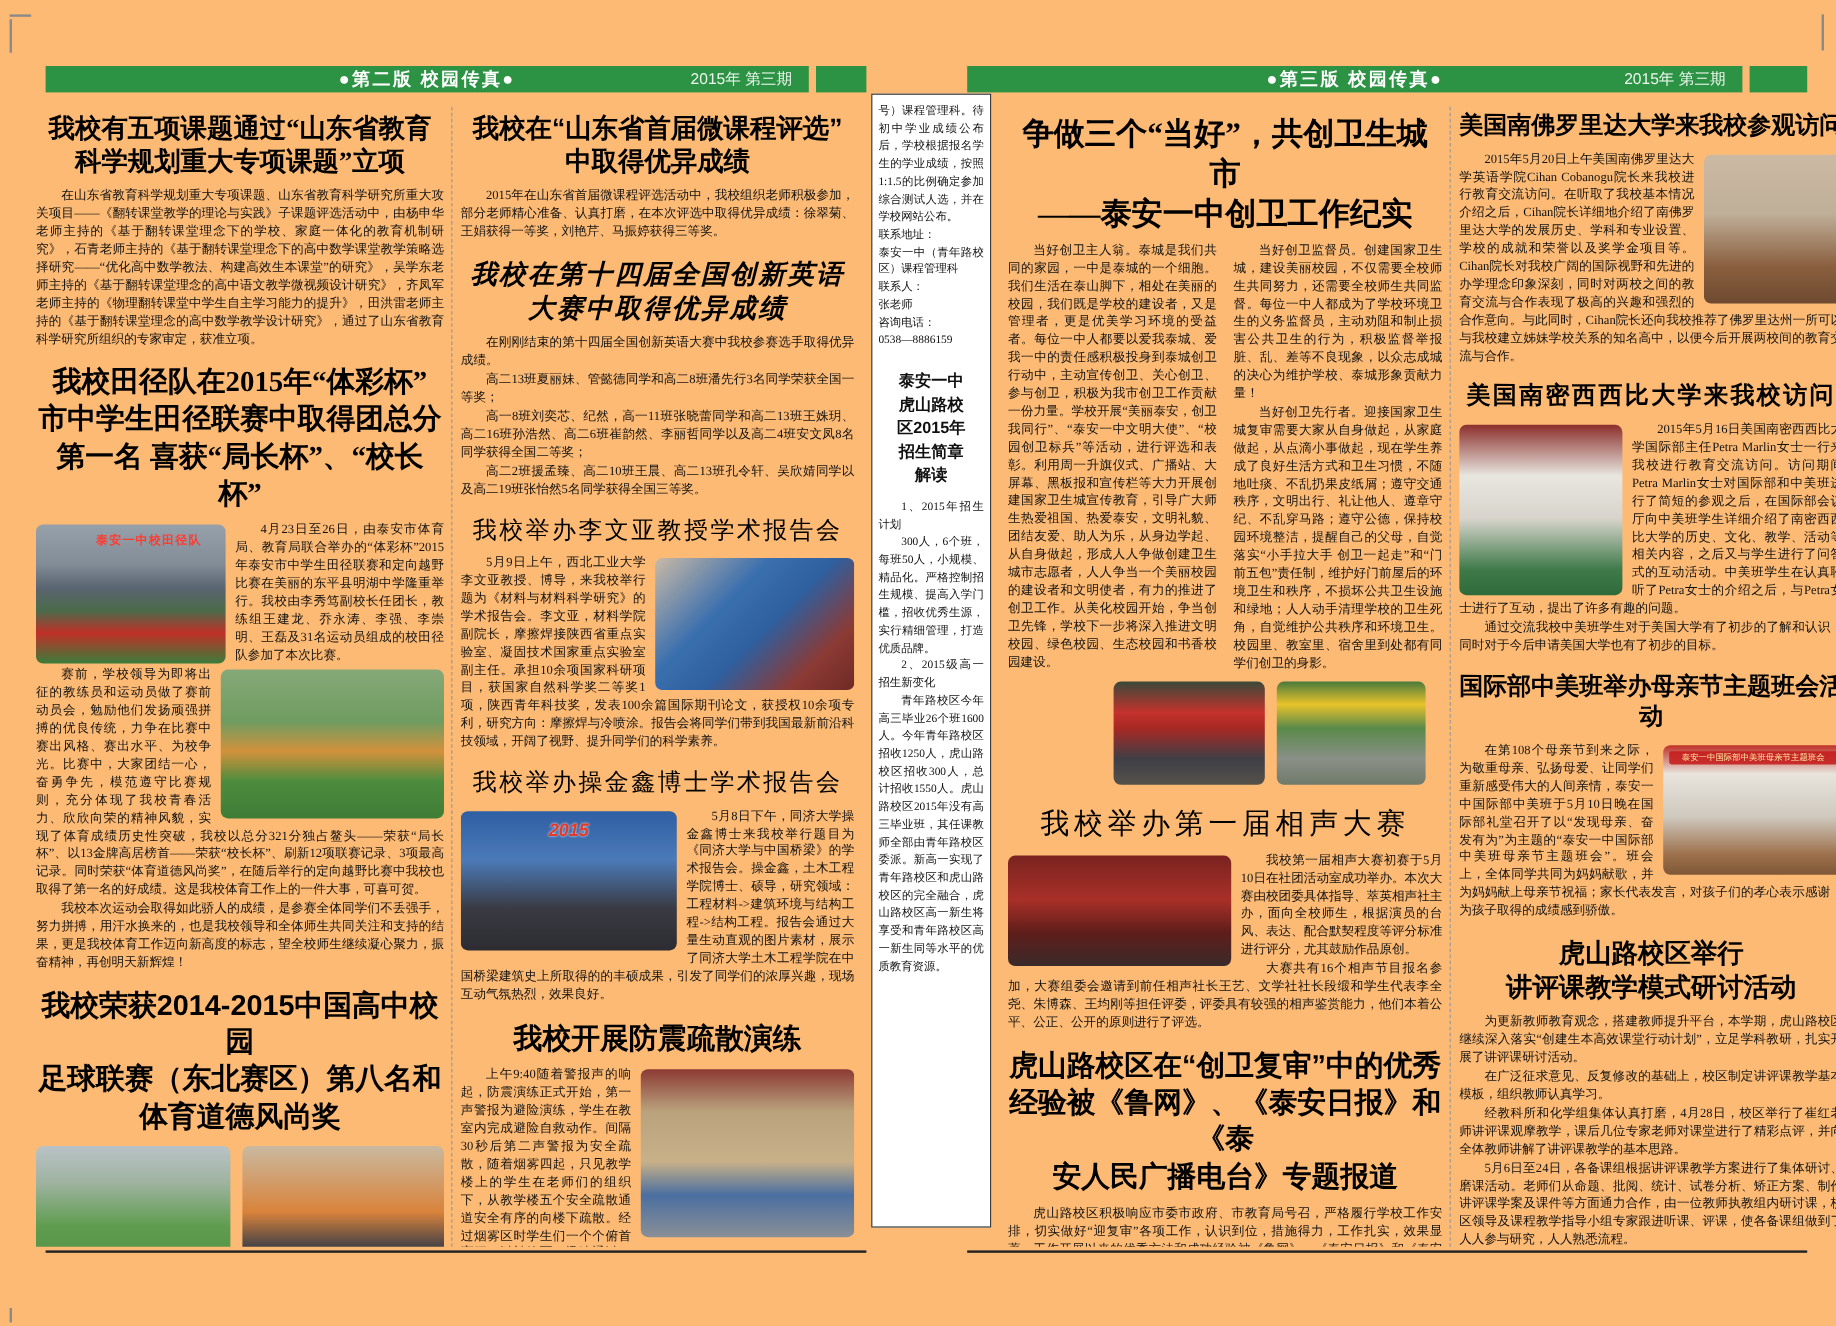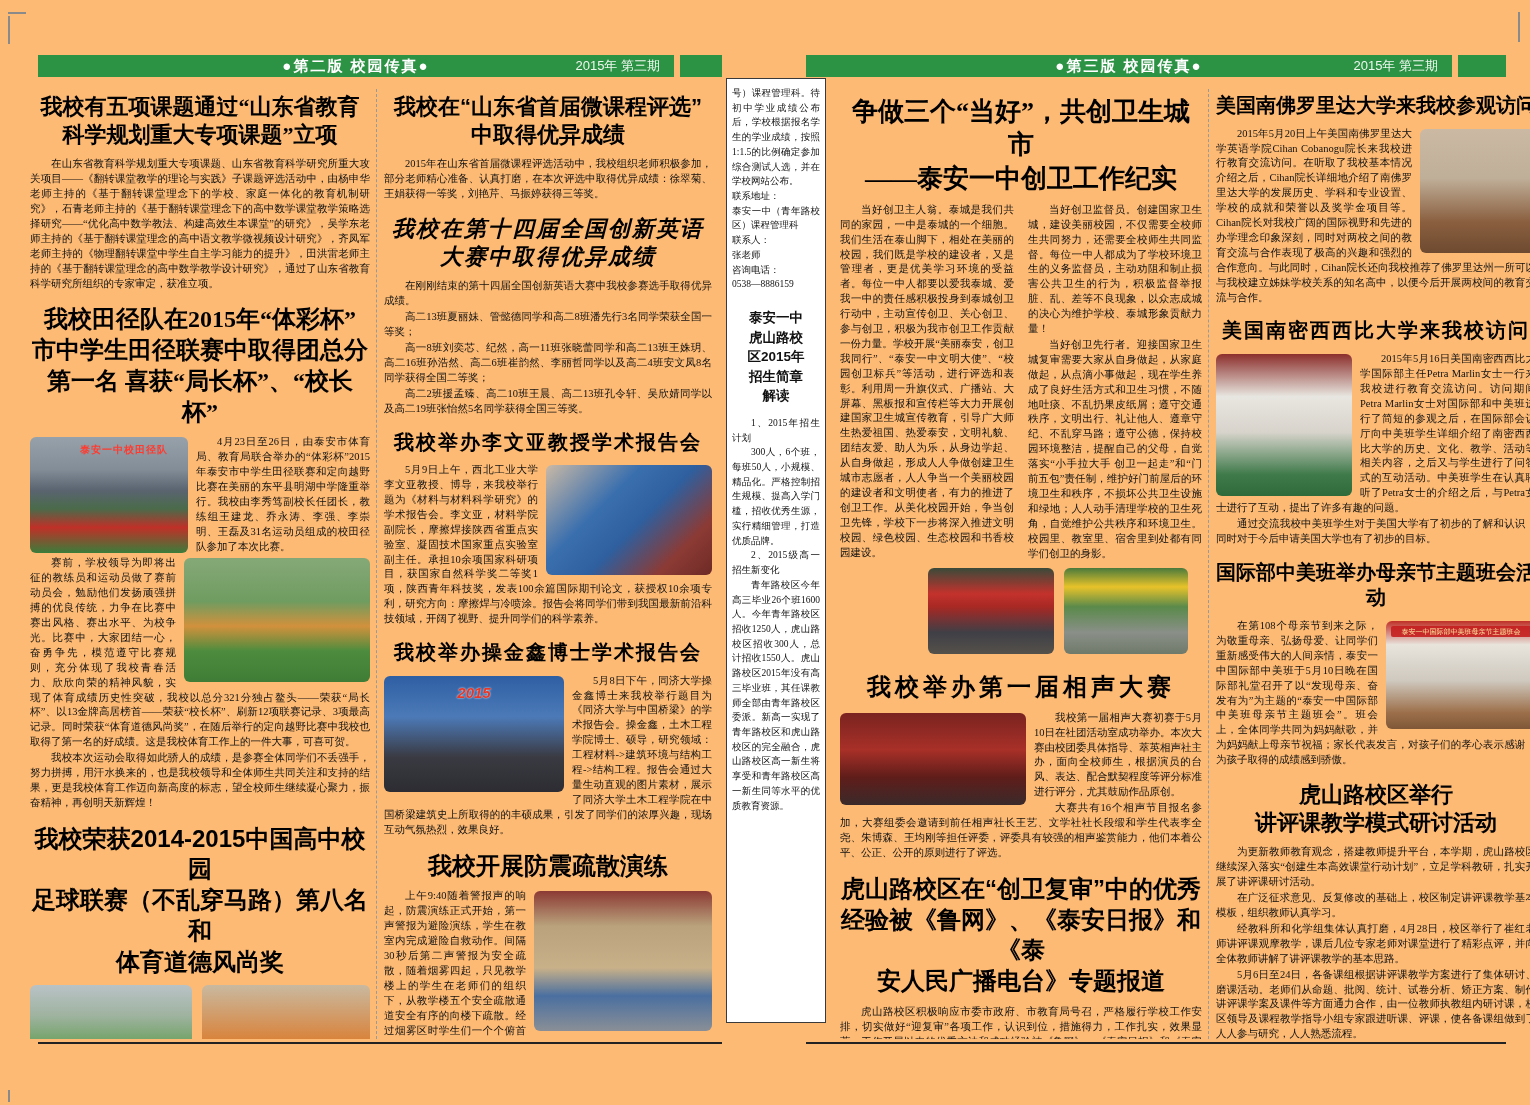--- a/index.html
+++ b/index.html
@@ -15,21 +15,21 @@
   .bar-block{position:absolute;height:22px;background:#2c9244;}
   
   .page{position:absolute;top:55px;overflow:hidden;}
   .col{position:absolute;top:34px;overflow:hidden;}
   .vsep{position:absolute;top:34px;border-left:1px dashed #9a9a9a;}
   .rule{position:absolute;height:2px;background:#222;}
   
   .headline{text-align:center;white-space:pre-line;line-height:1.28;margin:12px 0 8px;color:#000;}
   .h-song{font-family:"Liberation Serif",serif;font-weight:bold;}
   .h-hei{font-family:"Liberation Sans",sans-serif;font-weight:900;}
-  .h-kai{font-family:"Liberation Serif",serif;font-weight:700;}
+  .h-kai{font-family:"Liberation Serif",serif;font-weight:400;}
   .h-brush{font-family:"Liberation Serif",serif;font-weight:bold;font-style:italic;}
   .s20{font-size:20px;} .s22{font-size:22px;} .s24{font-size:24px;} .s26{font-size:26px;}
   .sp2{letter-spacing:2px;} .sp4{letter-spacing:4px;}
   
   .art{overflow:hidden;}
   .art p{font-size:10.5px;line-height:1.42;text-align:justify;text-indent:2em;margin:0 0 1px 0;}
   .twocol{column-count:2;column-gap:14px;}
   
   .photo{position:relative;border-radius:6px;overflow:hidden;flex-shrink:0;}
   .ph-left{float:left;margin:2px 8px 3px 0;}
@@ -89,21 +89,21 @@
           <span class="ph-label-red">泰安一中校田径队</span>
         </div>
         <p>4月23日至26日，由泰安市体育局、教育局联合举办的“体彩杯”2015年泰安市中学生田径联赛和定向越野比赛在美丽的东平县明湖中学隆重举行。我校由李秀笃副校长任团长，教练组王建龙、乔永涛、李强、李崇明、王磊及31名运动员组成的校田径队参加了本次比赛。</p>
         <div class="photo ph-right" style="width:186px;height:124px;background:linear-gradient(180deg,#86a878 0%,#6f9c60 35%,#d2913c 55%,#4d8c3e 75%,#3f7d36 100%);"></div>
         <p>赛前，学校领导为即将出征的教练员和运动员做了赛前动员会，勉励他们发扬顽强拼搏的优良传统，力争在比赛中赛出风格、赛出水平、为校争光。比赛中，大家团结一心，奋勇争先，模范遵守比赛规则，充分体现了我校青春活力、欣欣向荣的精神风貌，实现了体育成绩历史性突破，我校以总分321分独占鳌头——荣获“局长杯”、以13金牌高居榜首——荣获“校长杯”、刷新12项联赛记录、3项最高记录。同时荣获“体育道德风尚奖”，在随后举行的定向越野比赛中我校也取得了第一名的好成绩。这是我校体育工作上的一件大事，可喜可贺。</p>
         <p>我校本次运动会取得如此骄人的成绩，是参赛全体同学们不丢强手，努力拼搏，用汗水换来的，也是我校领导和全体师生共同关注和支持的结果，更是我校体育工作迈向新高度的标志，望全校师生继续凝心聚力，振奋精神，再创明天新辉煌！</p>
         <div class="clear"></div>
       </div>
       <div class="art">
         <div class="headline h-hei s24" style="font-weight:800;">我校荣获2014-2015中国高中校园
-足球联赛（不乱穿马路）第八名和
+足球联赛（东北赛区）第八名和
 体育道德风尚奖</div>
         <div class="photorow">
           <div class="photo" style="width:162px;height:122px;background:linear-gradient(180deg,#b9c2c6 0%,#9fb3a0 25%,#5f9c4f 55%,#4b8a3e 100%);"></div>
           <div class="photo" style="width:168px;height:122px;background:linear-gradient(180deg,#c9b9a0 0%,#d9833b 45%,#3f3f46 70%,#4e8c3f 100%);"></div>
         </div>
 
       </div>
     </div>
 
     <div class="col" style="left:356px;width:328px;height:950px;">

